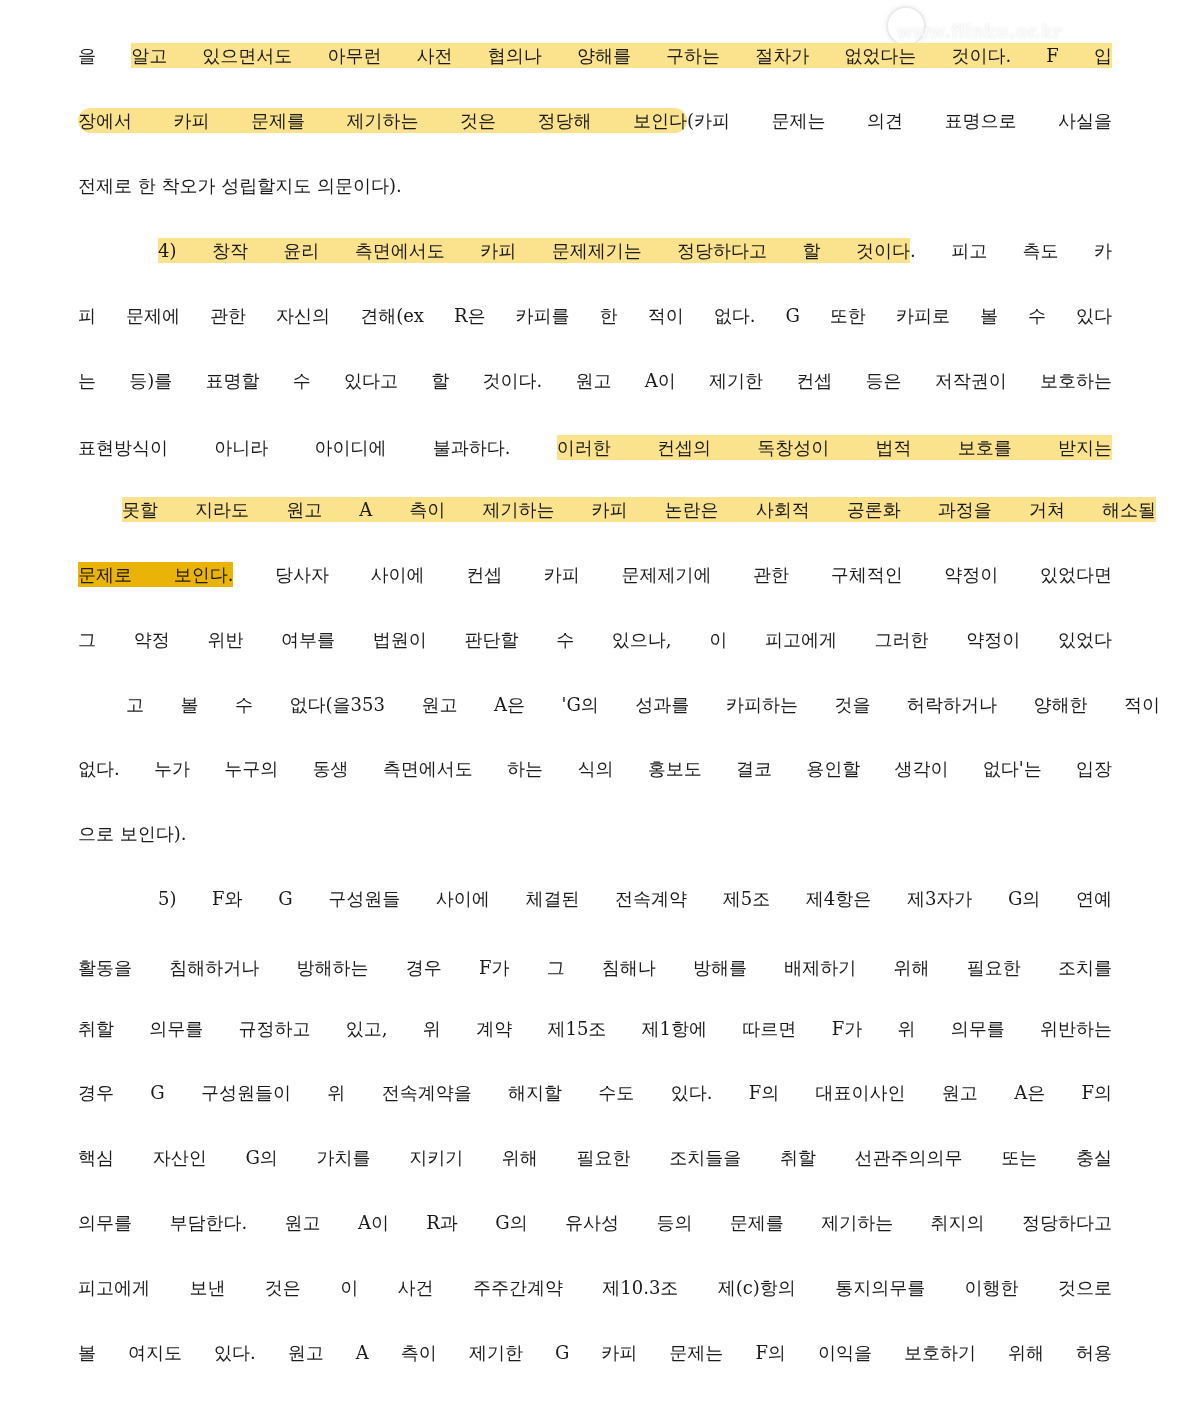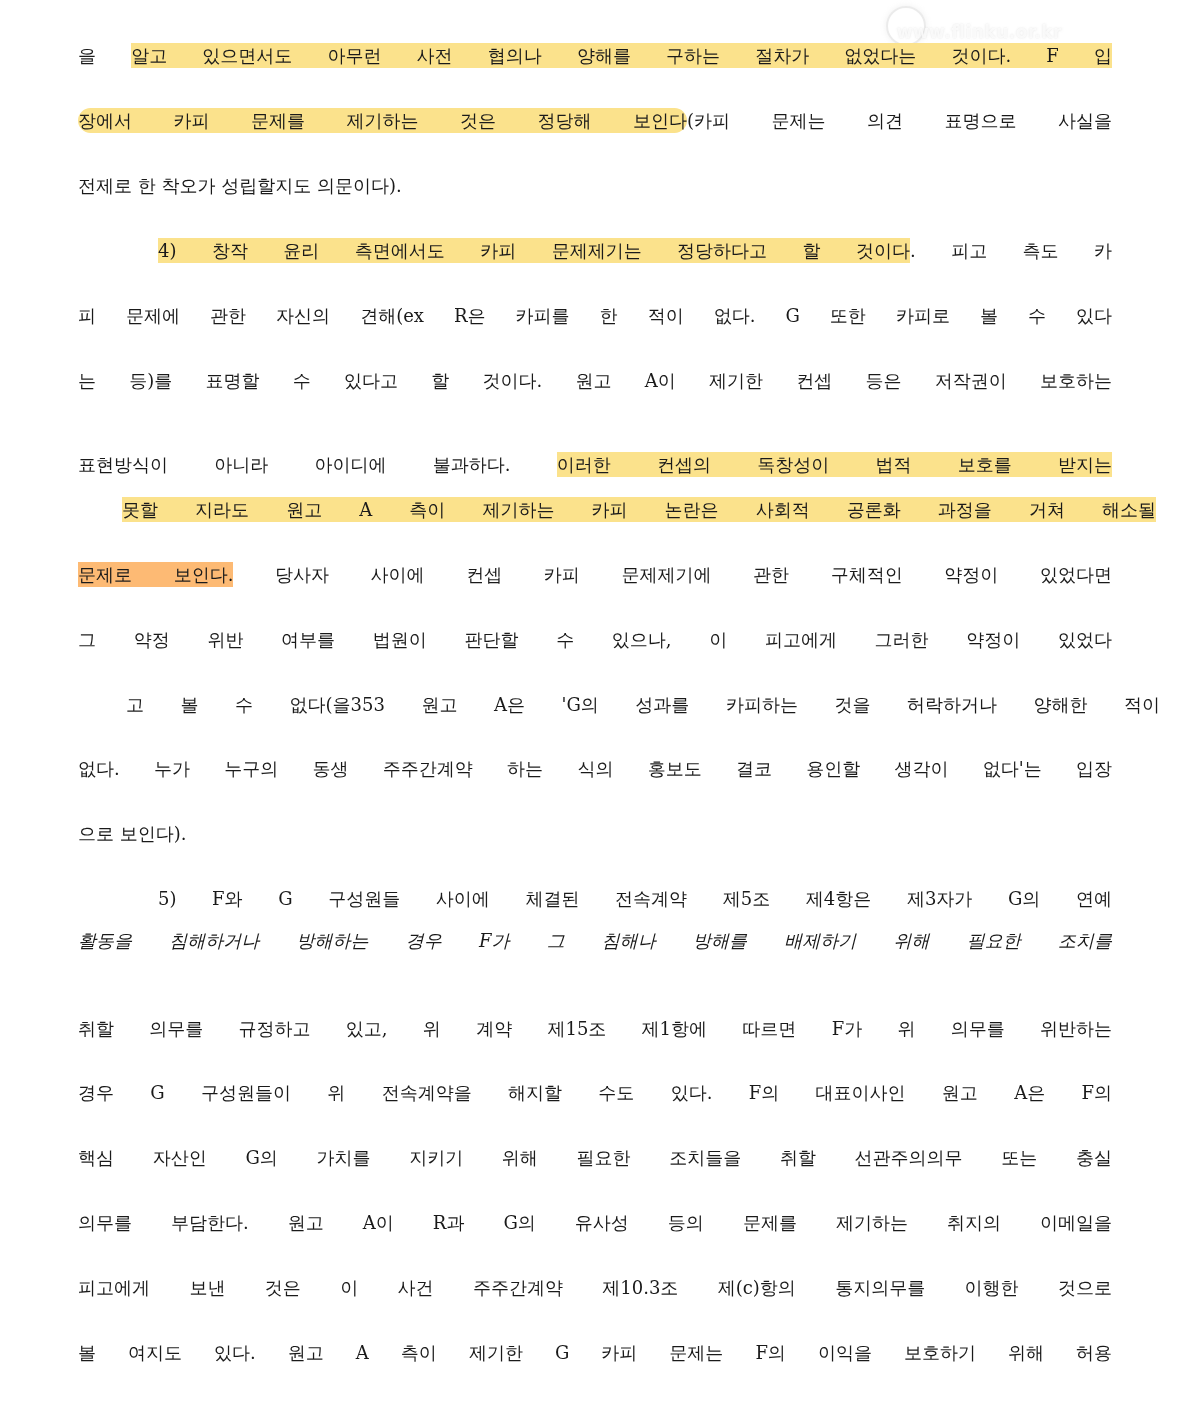--- a/index.html
+++ b/index.html
@@ -36,29 +36,29 @@
 <div class="page">
   <div class="wm-logo"></div>
   <div class="watermark">www.flinku.or.kr</div>
   <div id="text-body">
       <div class="line" style="top: 36px;"><span>을 </span><span class="hl" style="background: rgb(251, 226, 140);">알고 있으면서도 아무런 사전 협의나 양해를 구하는 절차가 없었다는 것이다. F 입</span></div>
       <div class="line" style="top: 101px;"><span class="hl" style="background: rgb(251, 226, 140); border-radius: 13px;">장에서 카피 문제를 제기하는 것은 정당해 보인다</span><span>(카피 문제는 의견 표명으로 사실을</span></div>
       <div class="line last" style="top: 166px;"><span>전제로 한 착오가 성립할지도 의문이다).</span></div>
       <div class="line indent" style="top: 231px;"><span class="hl" style="background: rgb(251, 226, 140); margin-top: 24px;">4) 창작 윤리 측면에서도 카피 문제제기는 정당하다고 할 것이다</span><span>. 피고 측도 카</span></div>
       <div class="line" style="top: 296px;"><span>피 문제에 관한 자신의 견해(ex R은 카피를 한 적이 없다. G 또한 카피로 볼 수 있다</span></div>
       <div class="line" style="top: 361px;"><span>는 등)를 표명할 수 있다고 할 것이다. 원고 A이 제기한 컨셉 등은 저작권이 보호하는</span></div>
-      <div class="line" style="top: 445px;"><span>표현방식이 아니라 아이디에 불과하다. </span><span class="hl" style="background: rgb(251, 226, 140);">이러한 컨셉의 독창성이 법적 보호를 받지는</span></div>
+      <div class="line" style="top: 428px;"><span>표현방식이 아니라 아이디에 불과하다. </span><span class="hl" style="background: rgb(251, 226, 140);">이러한 컨셉의 독창성이 법적 보호를 받지는</span></div>
       <div class="line" style="top: 490px; padding-left: 44px;"><span class="hl" style="background: rgb(251, 226, 140);">못할 지라도 원고 A 측이 제기하는 카피 논란은 사회적 공론화 과정을 거쳐 해소될</span></div>
-      <div class="line" style="top: 555px;"><span class="hl" style="background: #fdba74;">문제로 보인다.</span><span> 당사자 사이에 컨셉 카피 문제제기에 관한 구체적인 약정이 있었다면</span></div>
+      <div class="line" style="top: 555px;"><span class="hl" style="background: #eab308;">문제로 보인다.</span><span> 당사자 사이에 컨셉 카피 문제제기에 관한 구체적인 약정이 있었다면</span></div>
       <div class="line" style="top: 620px;"><span>그 약정 위반 여부를 법원이 판단할 수 있으나, 이 피고에게 그러한 약정이 있었다</span></div>
       <div class="line" style="top: 685px; margin-left: 48px;"><span>고 볼 수 없다(을353 원고 A은 'G의 성과를 카피하는 것을 허락하거나 양해한 적이</span></div>
-      <div class="line" style="top: 749px;"><span>없다. 누가 누구의 동생 주주간계약 하는 식의 홍보도 결코 용인할 생각이 없다'는 입장</span></div>
+      <div class="line" style="top: 749px;"><span>없다. 누가 누구의 동생 측면에서도 하는 식의 홍보도 결코 용인할 생각이 없다'는 입장</span></div>
       <div class="line last" style="top: 814px;"><span>으로 보인다).</span></div>
       <div class="line indent" style="top: 879px;"><span>5) F와 G 구성원들 사이에 체결된 전속계약 제5조 제4항은 제3자가 G의 연예</span></div>
-      <div class="line" style="top: 921px; font-style: italic;"><span>활동을 침해하거나 방해하는 경우 F가 그 침해나 방해를 배제하기 위해 필요한 조치를</span></div>
+      <div class="line" style="top: 948px;"><span>활동을 침해하거나 방해하는 경우 F가 그 침해나 방해를 배제하기 위해 필요한 조치를</span></div>
       <div class="line" style="top: 1009px;"><span>취할 의무를 규정하고 있고, 위 계약 제15조 제1항에 따르면 F가 위 의무를 위반하는</span></div>
       <div class="line" style="top: 1073px;"><span>경우 G 구성원들이 위 전속계약을 해지할 수도 있다. F의 대표이사인 원고 A은 F의</span></div>
       <div class="line" style="top: 1138px;"><span>핵심 자산인 G의 가치를 지키기 위해 필요한 조치들을 취할 선관주의의무 또는 충실</span></div>
-      <div class="line" style="top: 1203px;"><span>의무를 부담한다. 원고 A이 R과 G의 유사성 등의 문제를 제기하는 취지의 이메일을</span></div>
+      <div class="line" style="top: 1203px;"><span>의무를 부담한다. 원고 A이 R과 G의 유사성 등의 문제를 제기하는 취지의 정당하다고</span></div>
       <div class="line" style="top: 1268px;"><span>피고에게 보낸 것은 이 사건 주주간계약 제10.3조 제(c)항의 통지의무를 이행한 것으로</span></div>
       <div class="line" style="top: 1333px;"><span>볼 여지도 있다. 원고 A 측이 제기한 G 카피 문제는 F의 이익을 보호하기 위해 허용</span></div>
     </div>
 </div>
 
 </body></html>

